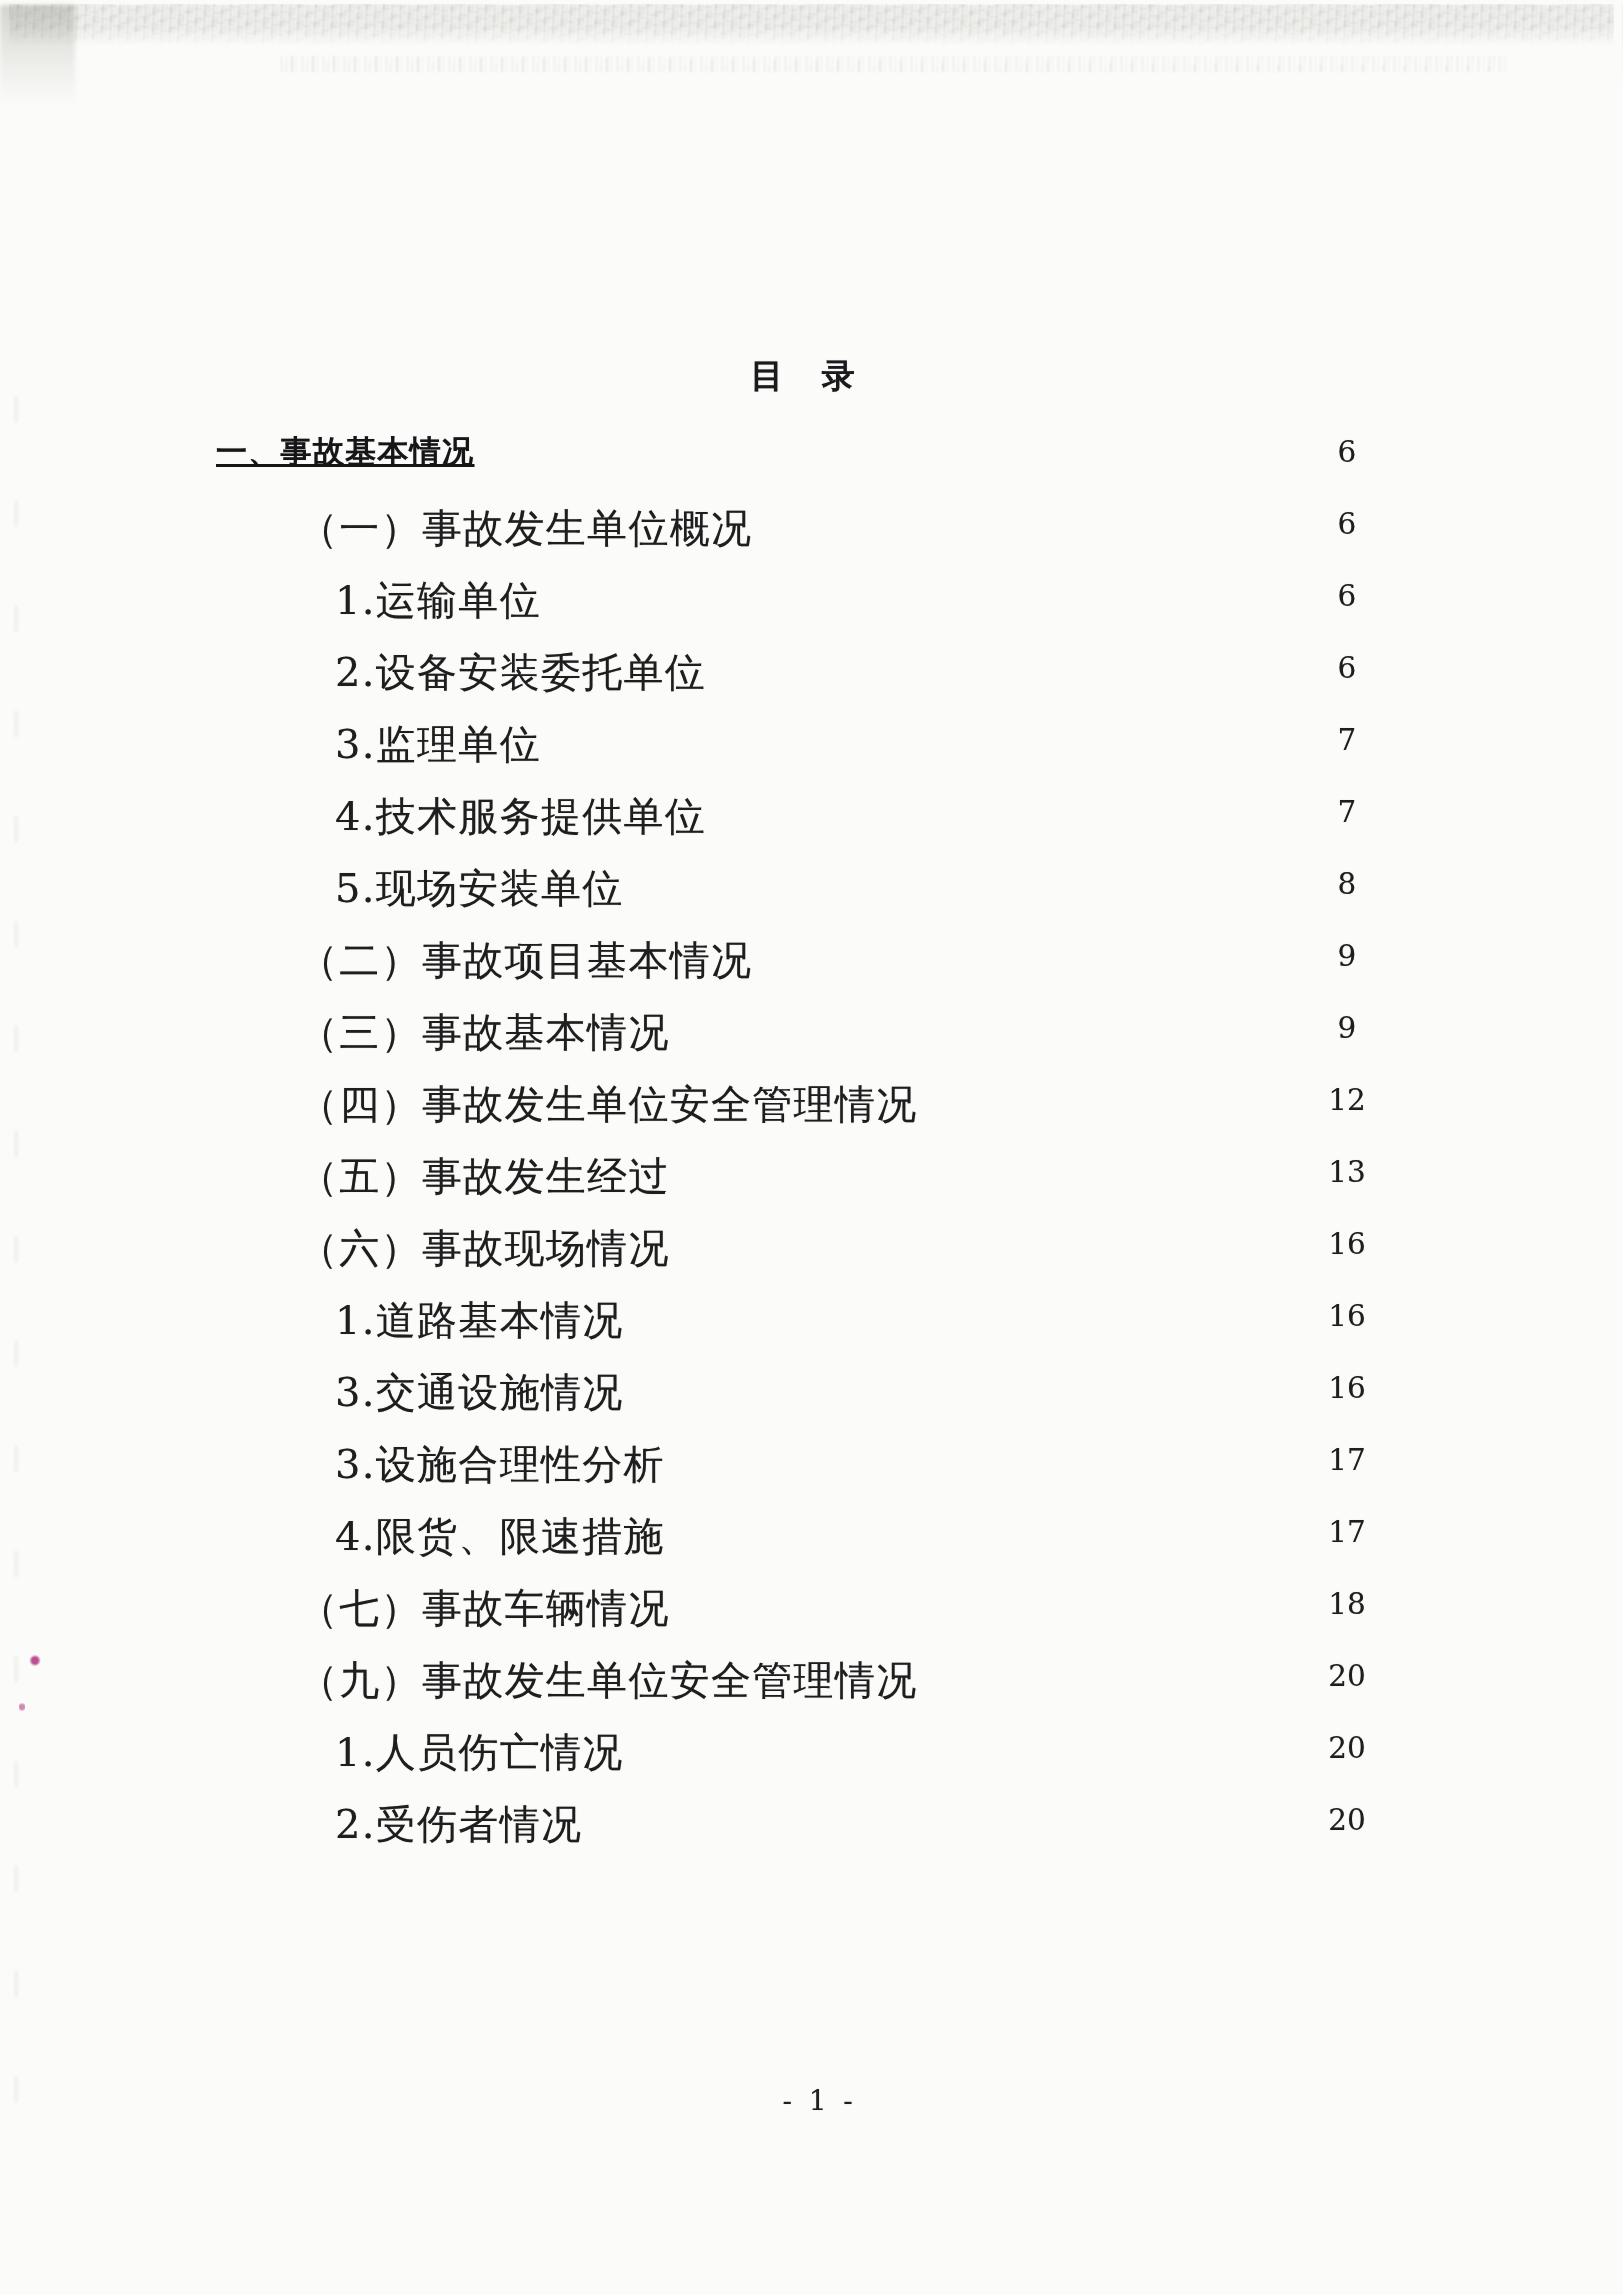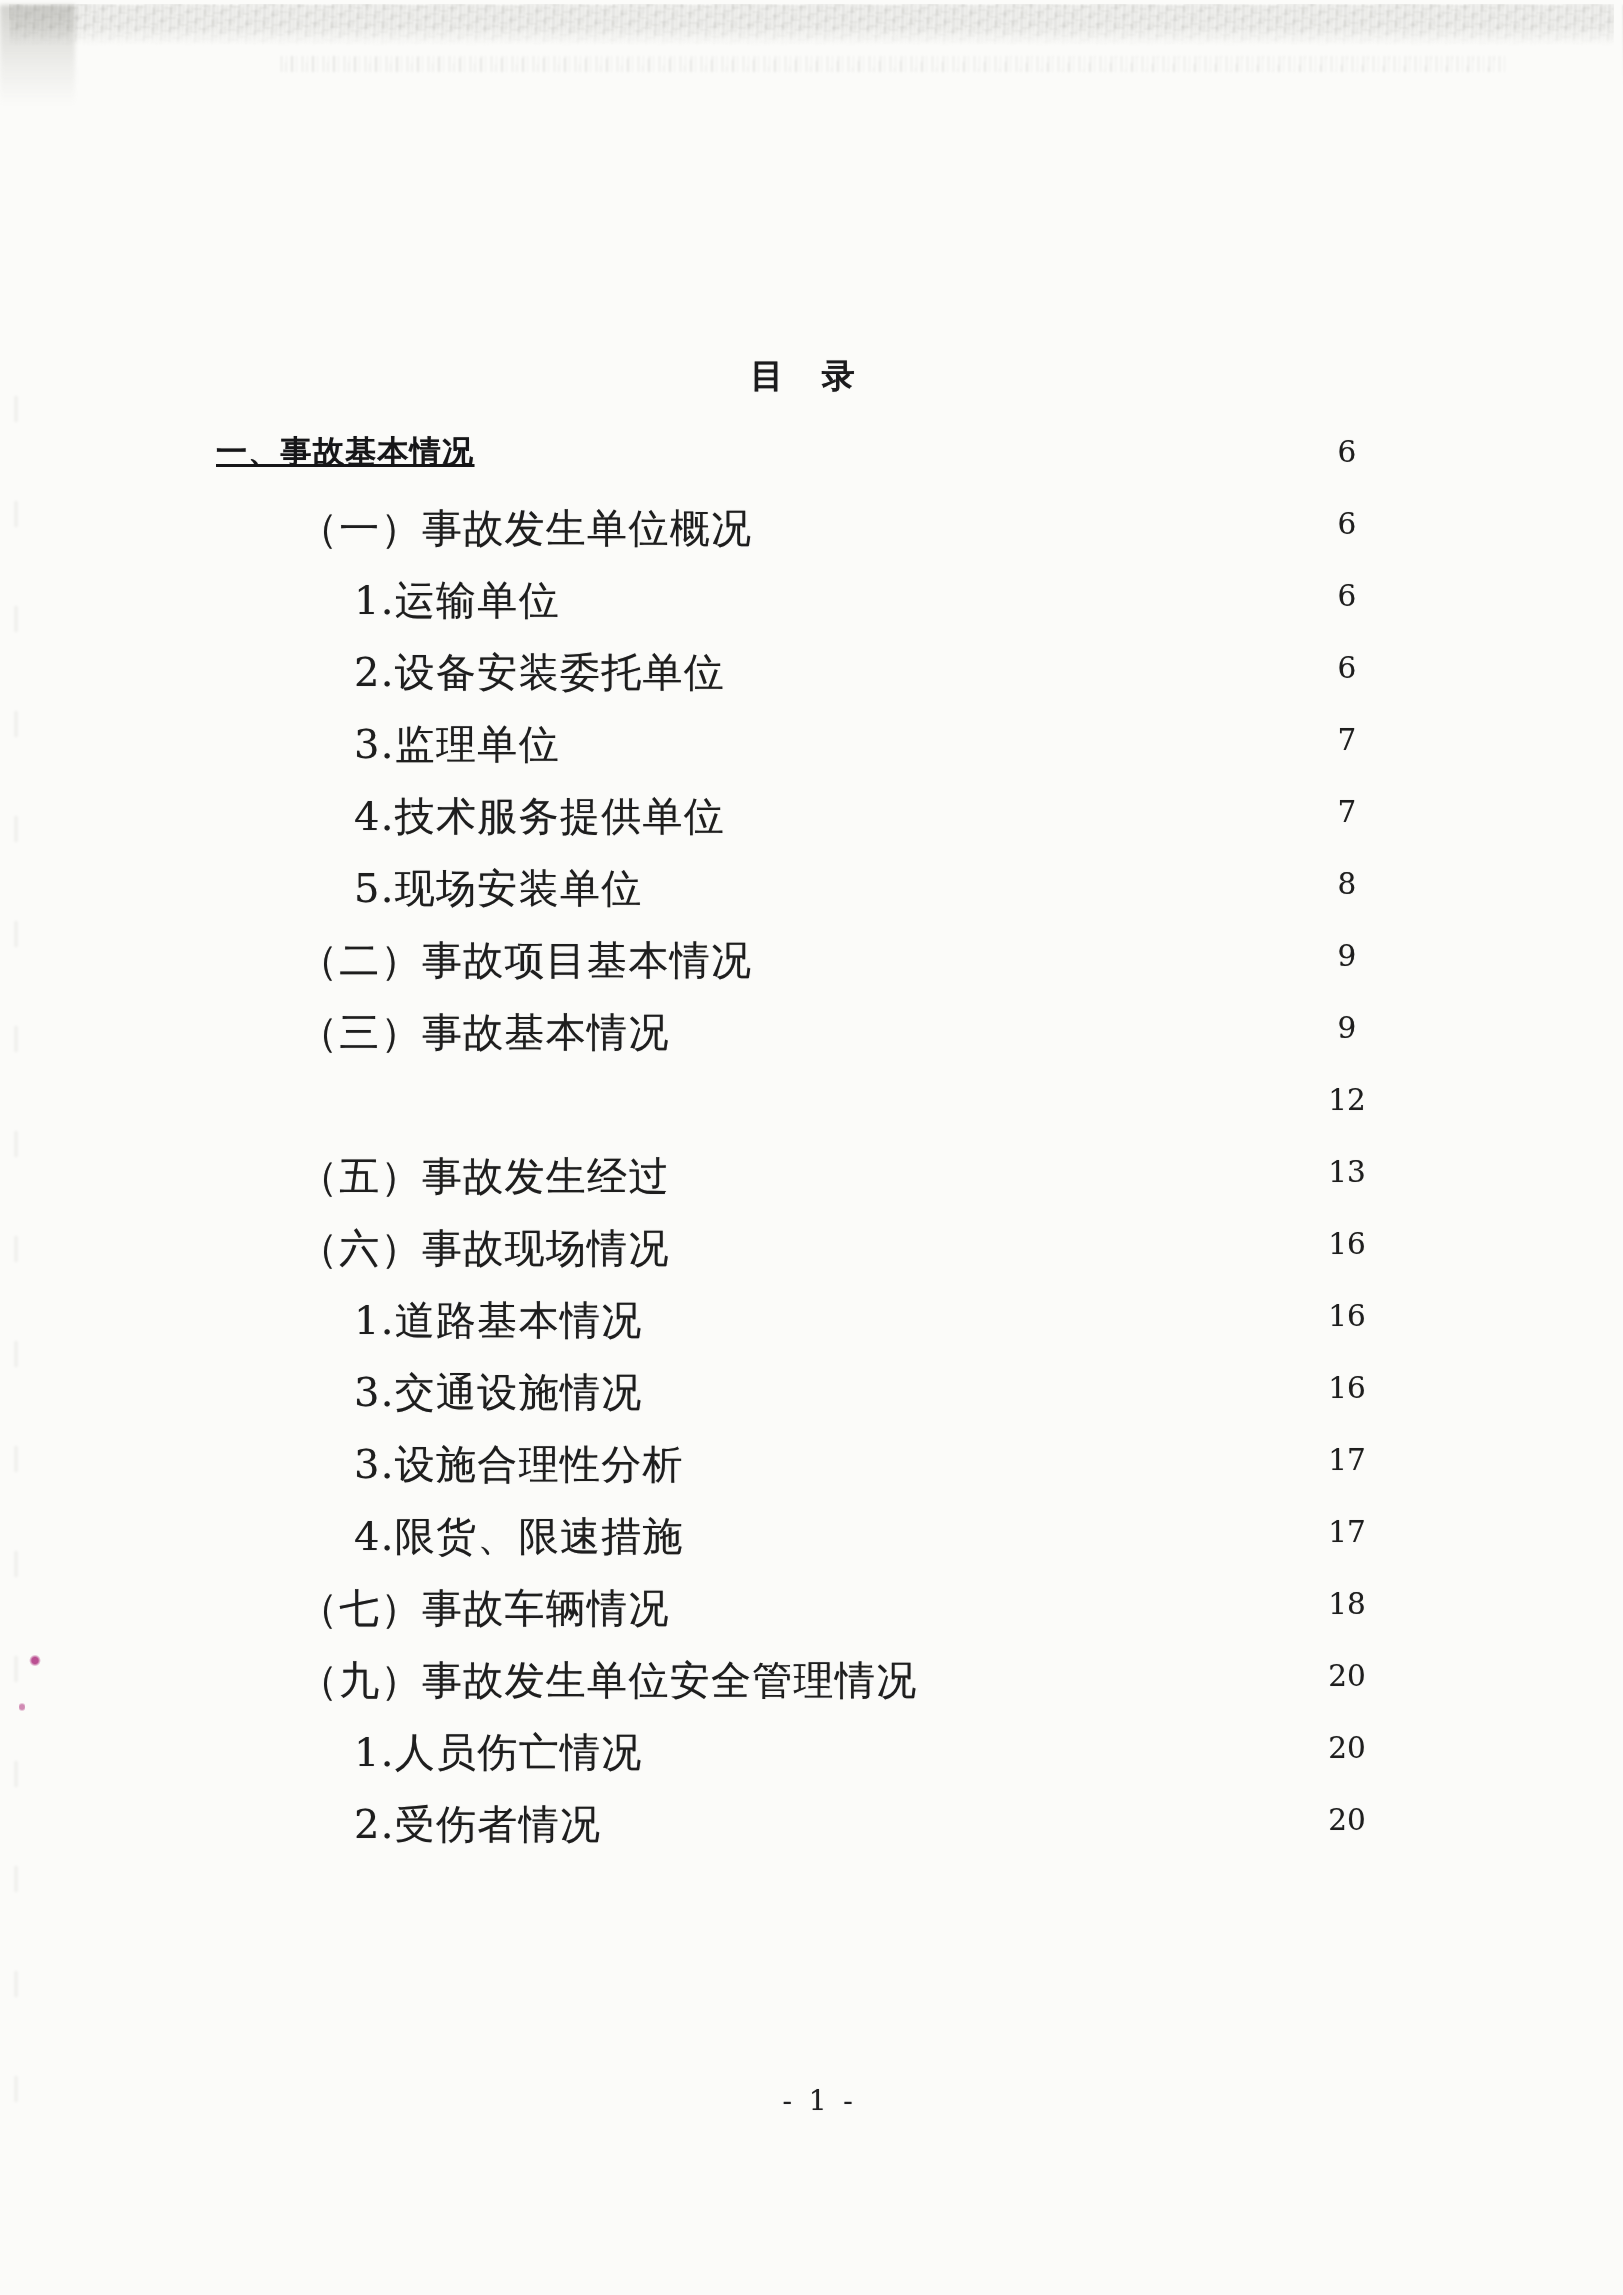--- a/index.html
+++ b/index.html
@@ -126,21 +126,21 @@
   }
   .toc-row.level-1 .toc-label {
     left: 216px;
     font-family: "DejaVu Sans", "Liberation Sans", sans-serif;
     font-weight: 700;
     font-size: 31px;
     color: #161618;
     text-decoration: underline;
   }
   .toc-row.level-2 .toc-label { left: 298px; }
-  .toc-row.level-3 .toc-label { left: 354px; }
+  .toc-row.level-3 .toc-label { left: 335px; }
 
   .page-footer {
     position: absolute;
     top: 2087px;
     left: 0;
     width: 100%;
     text-align: center;
     transform: translateX(-3.9px);
     font-size: 28px;
     line-height: 1;
@@ -196,20 +196,21 @@
     </div>
       <div class="toc-row level-2">
       <span class="toc-label">（二）事故项目基本情况</span>
       <span class="toc-page">9</span>
     </div>
       <div class="toc-row level-2">
       <span class="toc-label">（三）事故基本情况</span>
       <span class="toc-page">9</span>
     </div>
       <div class="toc-row level-2">
+      <span class="toc-label">（四）事故发生单位安全管理情况</span>
       <span class="toc-page">12</span>
     </div>
       <div class="toc-row level-2">
       <span class="toc-label">（五）事故发生经过</span>
       <span class="toc-page">13</span>
     </div>
       <div class="toc-row level-2">
       <span class="toc-label">（六）事故现场情况</span>
       <span class="toc-page">16</span>
     </div>

